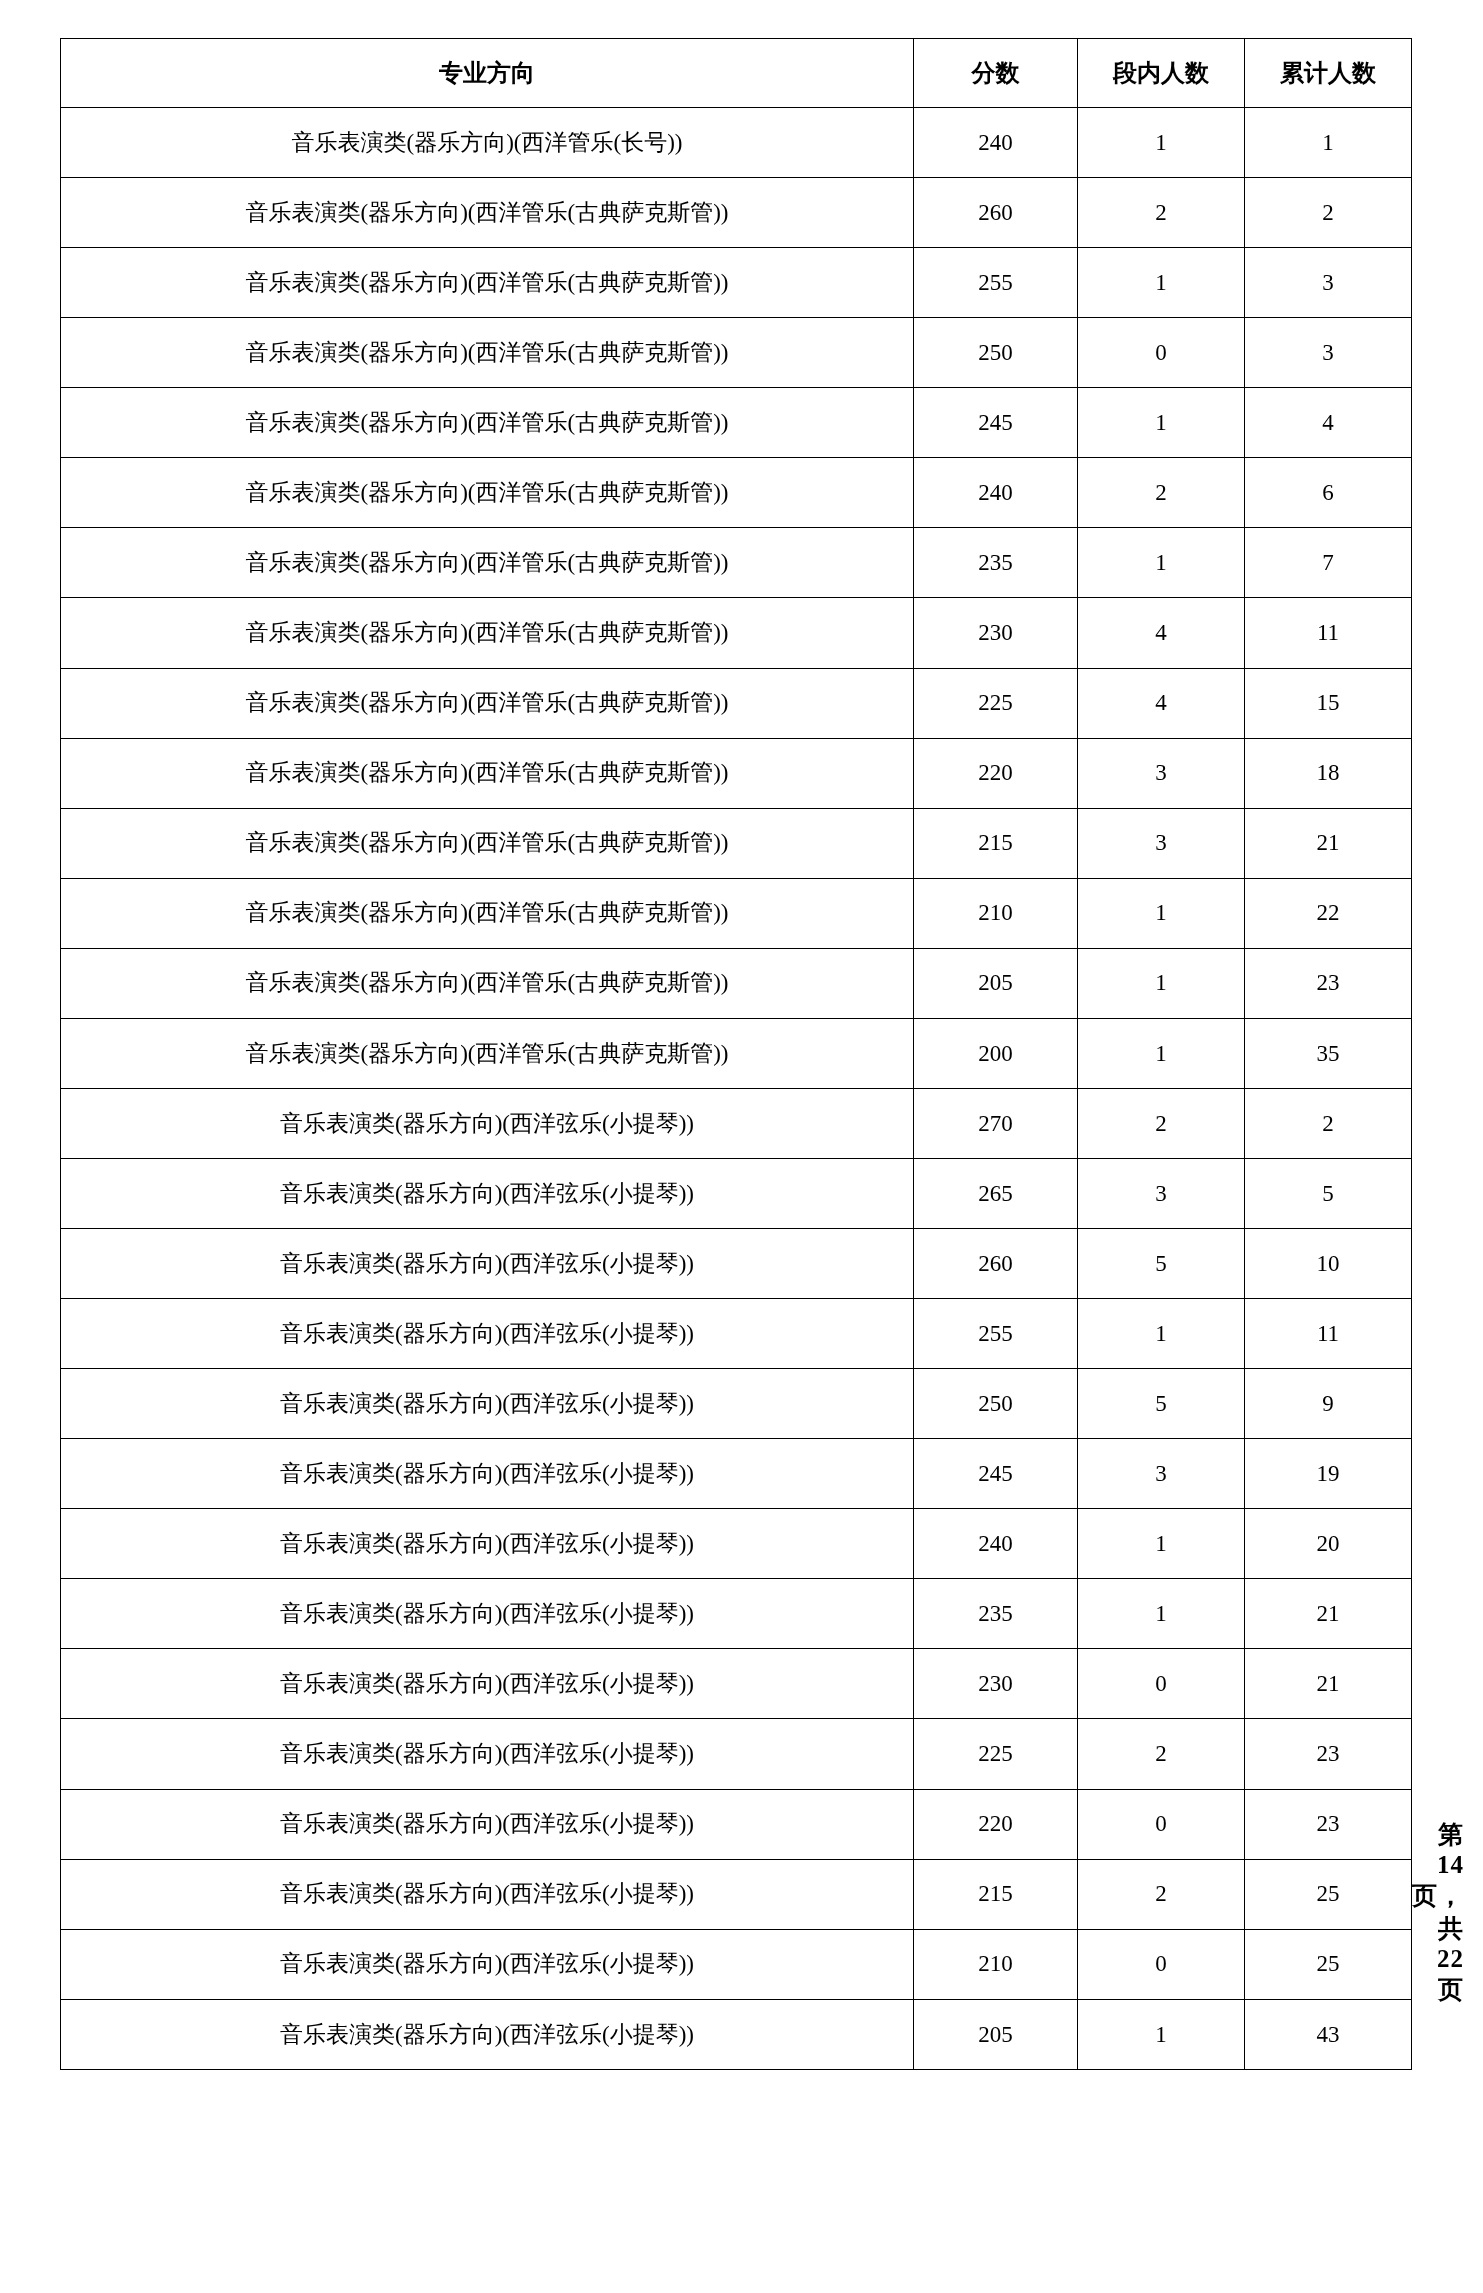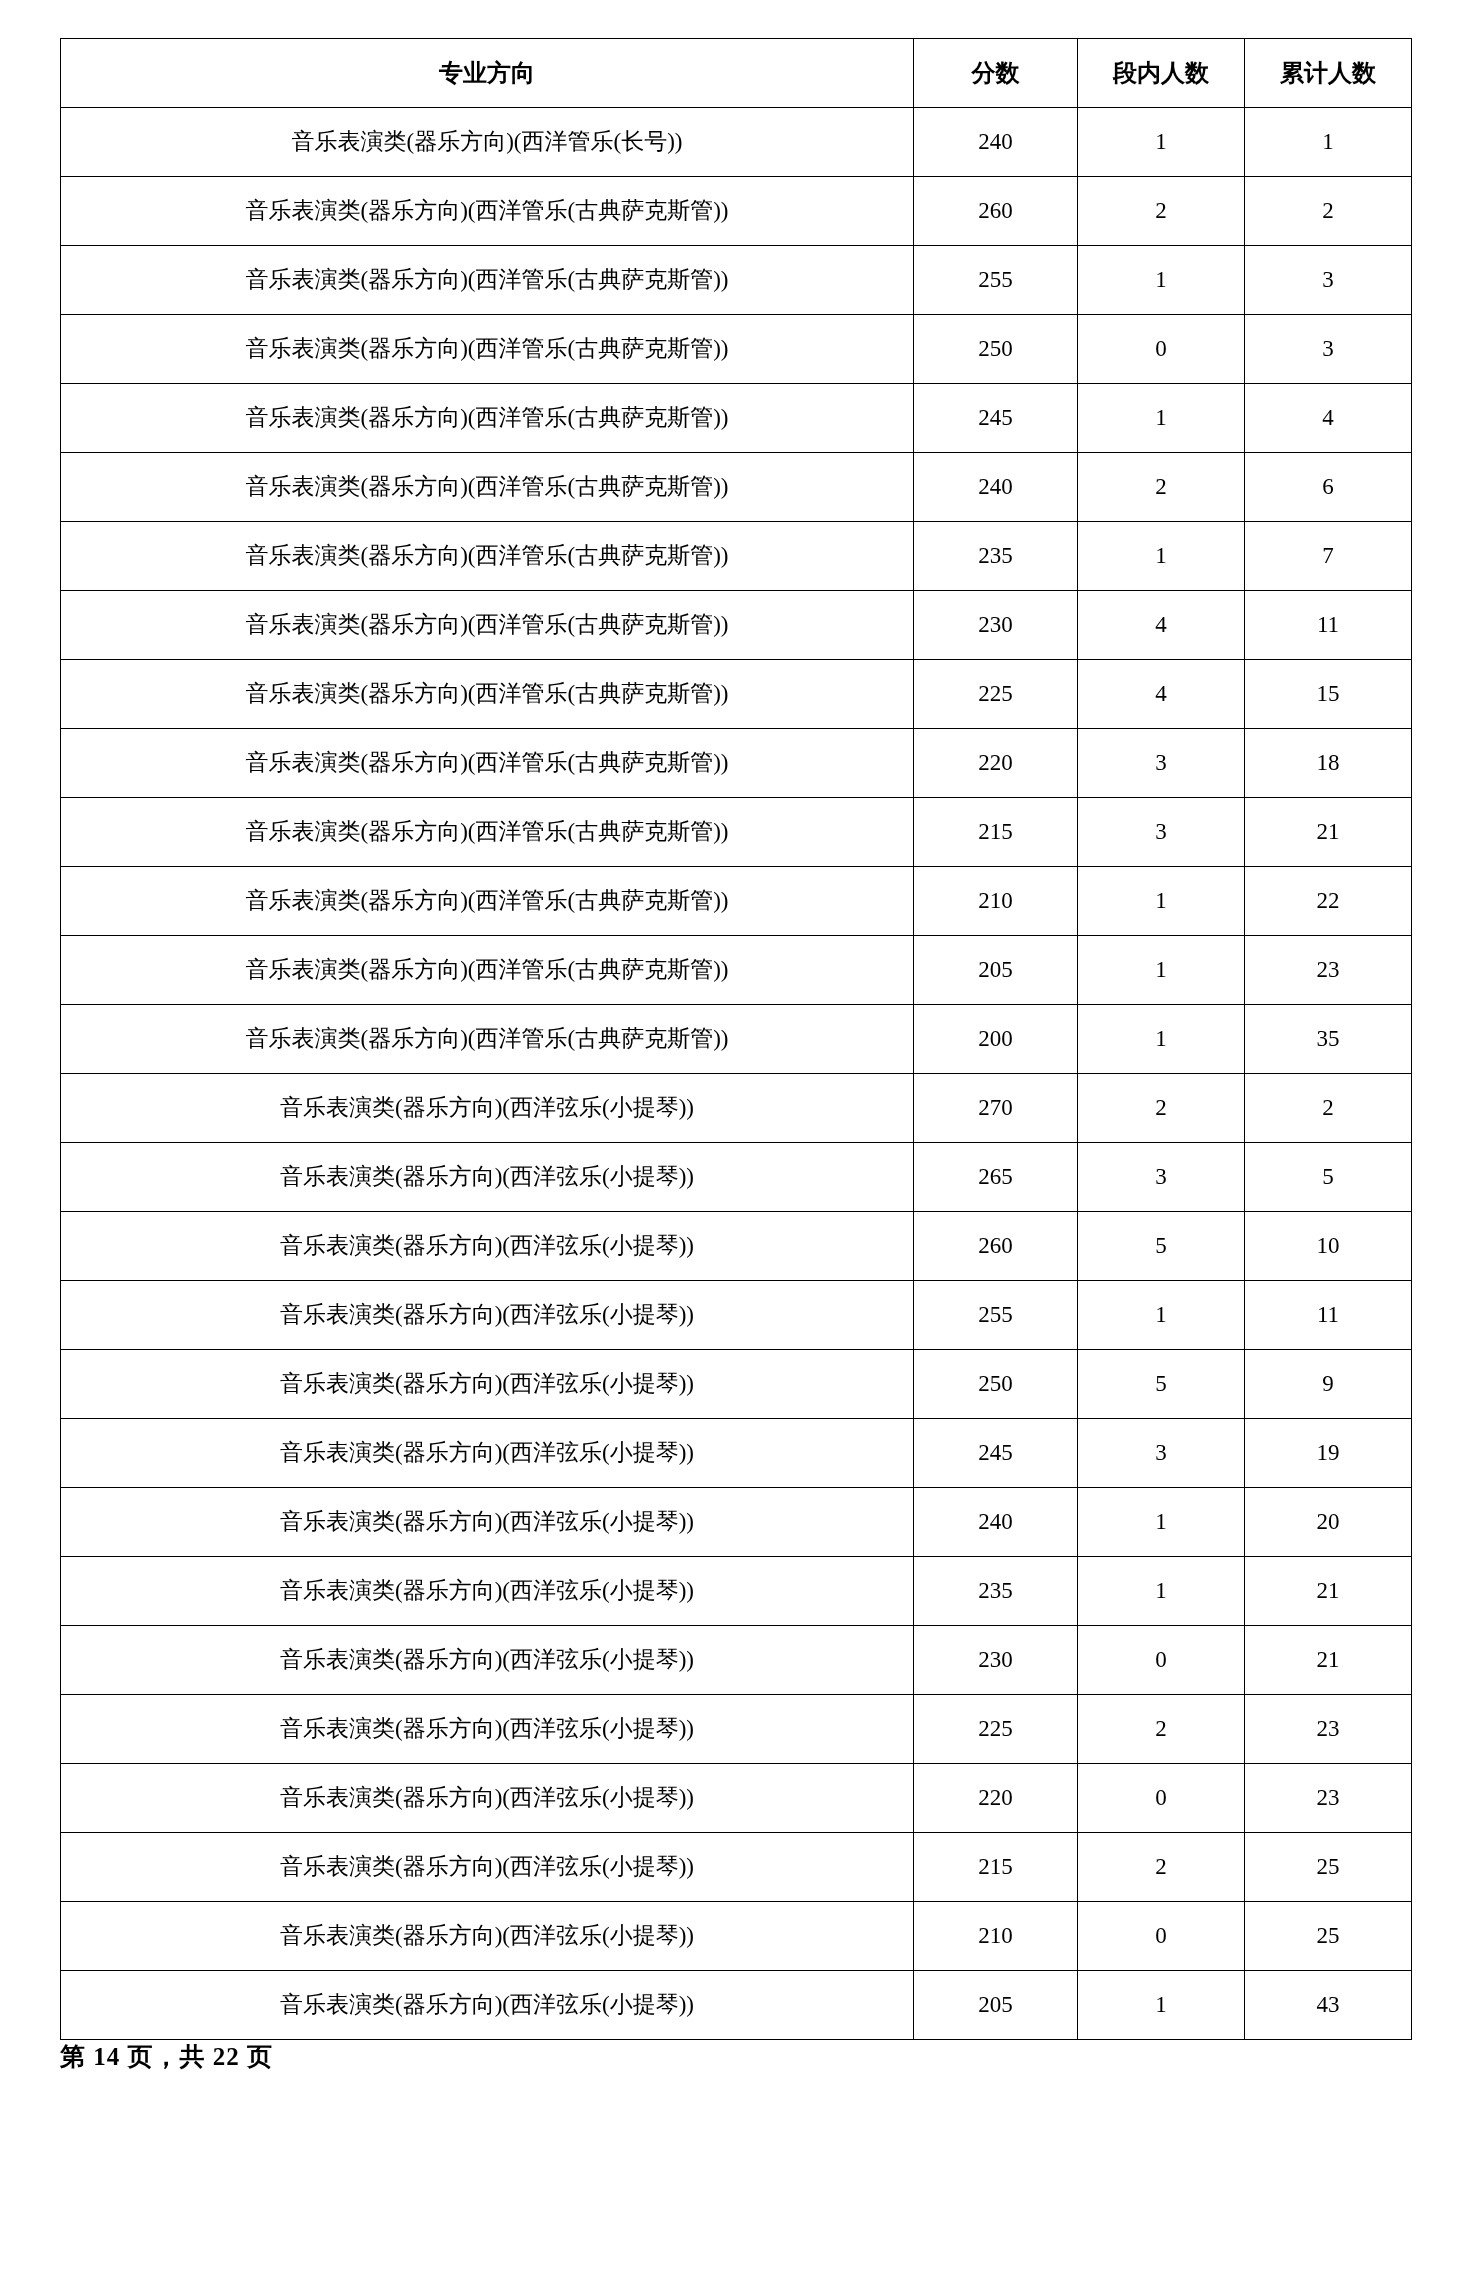--- a/index.html
+++ b/index.html
@@ -13,21 +13,20 @@
     font-family: "Liberation Serif", "DejaVu Serif", serif;
     color: #000000;
     position: relative;
   }
   .page {
     box-sizing: border-box;
     width: 1483px;
     height: 2070px;
     padding: 38px 60px 0 60px;
     display: flex;
-    flex-direction: column;
   }
   table.score-table {
     border-collapse: collapse;
     width: 1351px;
     table-layout: fixed;
     margin: 0;
   }
   table.score-table th,
   table.score-table td {
     border: 1px solid #000000;
@@ -45,21 +44,21 @@
     font-size: 24px;
   }
   col.col-major { width: 853px; }
   col.col-score { width: 164px; }
   col.col-count { width: 167px; }
   col.col-total { width: 167px; }
 
   .footer {
     margin-top: auto;
     padding-bottom: 64px;
-    text-align: left;
+    text-align: right;
     font-size: 25px;
     font-weight: bold;
     letter-spacing: 1px;
     font-family: "Liberation Serif", "DejaVu Serif", serif;
   }
 </style>
 </head>
 <body>
 
 <div class="page">

